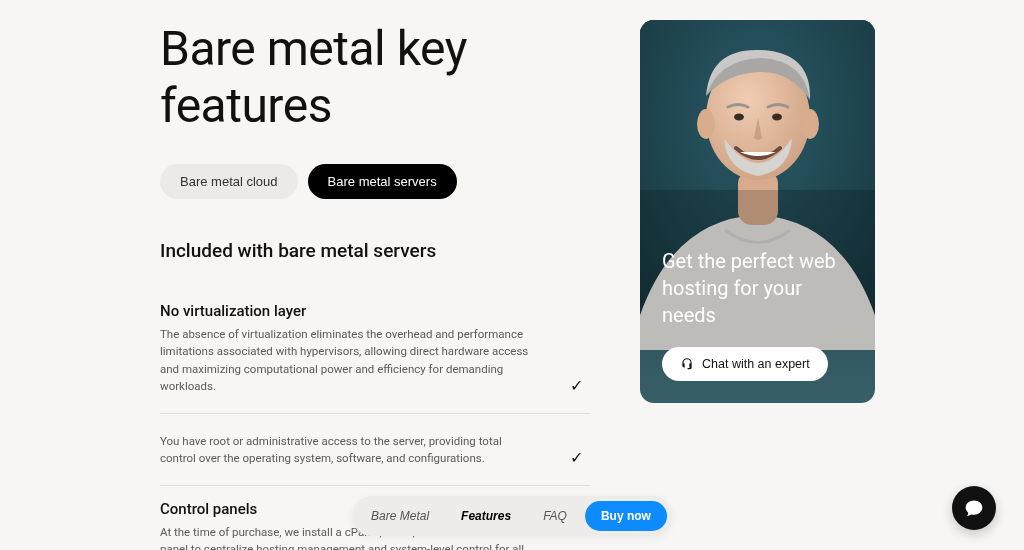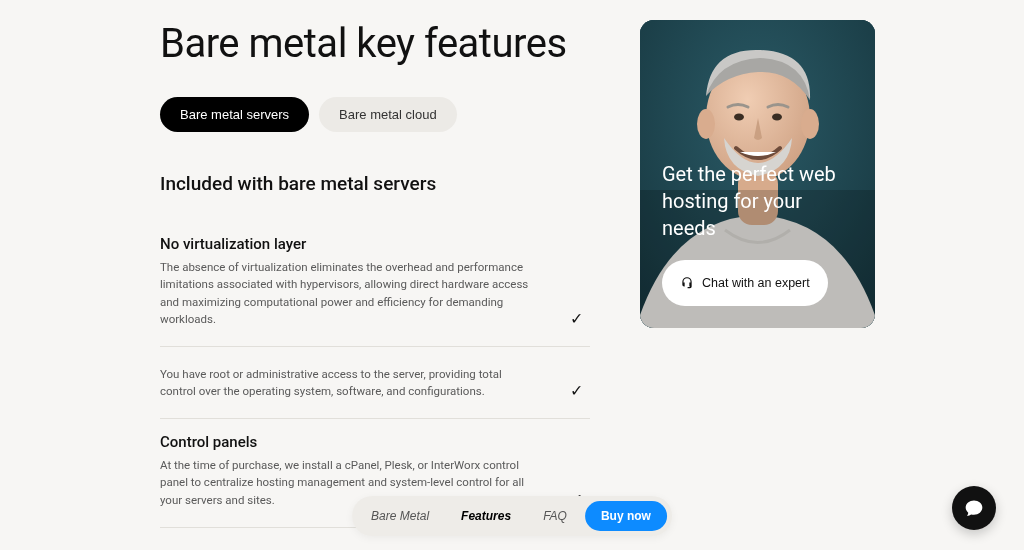--- a/index.html
+++ b/index.html
@@ -19,21 +19,21 @@
   .columns {
     display: flex;
     gap: 50px;
     align-items: flex-start;
   }
   .left {
     flex: 1 1 auto;
     max-width: 430px;
   }
   h1.page-title {
-    font-size: 40px;
+    font-size: 48px;
     font-weight: 400;
     letter-spacing: -0.5px;
     color: #111;
     margin-bottom: 30px;
   }
   .tabs {
     display: flex;
     gap: 10px;
     margin-bottom: 40px;
   }
@@ -76,21 +76,21 @@
     width: 20px;
     padding-top: 20px;
     font-size: 16px;
     color: #111;
     flex: 0 0 auto;
   }
   
   .promo {
     position: relative;
     width: 235px;
-    height: 308px;
+    height: 383px;
     border-radius: 14px;
     overflow: hidden;
     flex: 0 0 auto;
     background: linear-gradient(180deg, #1b3a44 0%, #234a55 50%, #385e67 100%);
   }
   .promo svg.portrait { position: absolute; inset: 0; }
   .promo-overlay {
     position: absolute;
     inset: 0;
     display: flex;
@@ -103,21 +103,21 @@
     font-size: 20px;
     line-height: 1.35;
     font-weight: 400;
     margin-bottom: 18px;
   }
   .chat-btn {
     background: #fff;
     color: #111;
     border: none;
     border-radius: 9999px;
-    padding: 16px 18px;
+    padding: 10px 18px;
     font-size: 12.5px;
     display: inline-flex;
     align-items: center;
     gap: 8px;
     cursor: pointer;
     align-self: flex-start;
   }
   .chat-btn svg { width: 14px; height: 14px; }
   
   .pill-nav {
@@ -174,22 +174,22 @@
 </head>
 <body>
 
 <div class="page">
   <div class="columns">
 
     <div class="left">
       <h1 class="page-title">Bare metal key features</h1>
 
       <div class="tabs">
+        <button class="tab inactive">Bare metal cloud</button>
         <button class="tab active">Bare metal servers</button>
-        <button class="tab inactive">Bare metal cloud</button>
       </div>
 
       <h2 class="subheading">Included with bare metal servers</h2>
 
       <div>
 
         <div class="feature-row">
           <div class="feature-text">
             <div class="feature-title">No virtualization layer</div>
             <div class="feature-desc">The absence of virtualization eliminates the overhead and performance limitations associated with hypervisors, allowing direct hardware access and maximizing computational power and efficiency for demanding workloads.</div>

